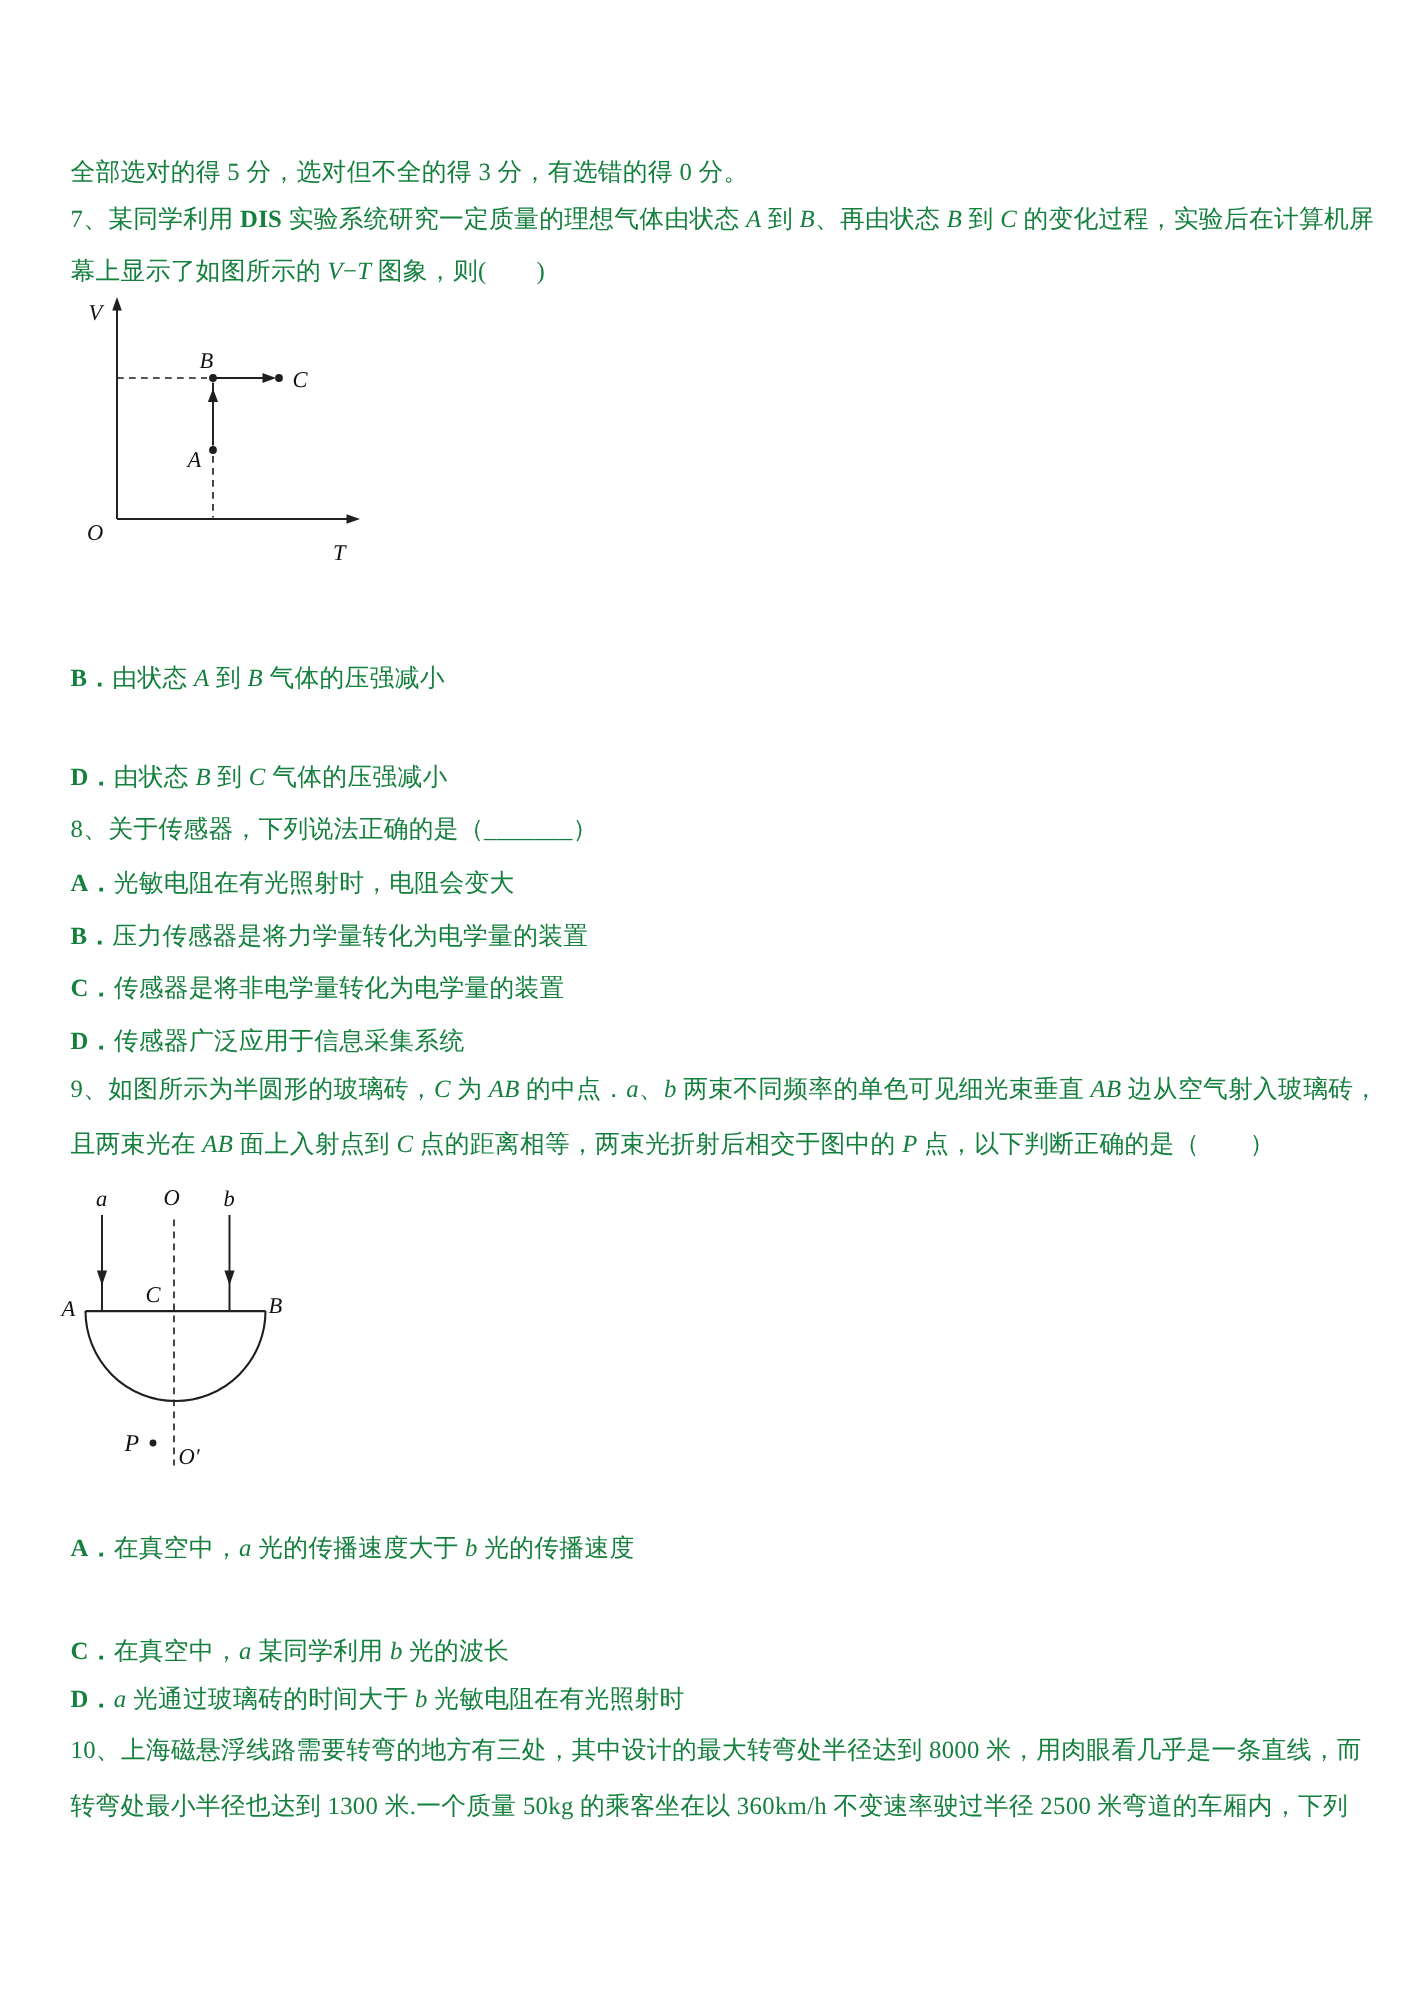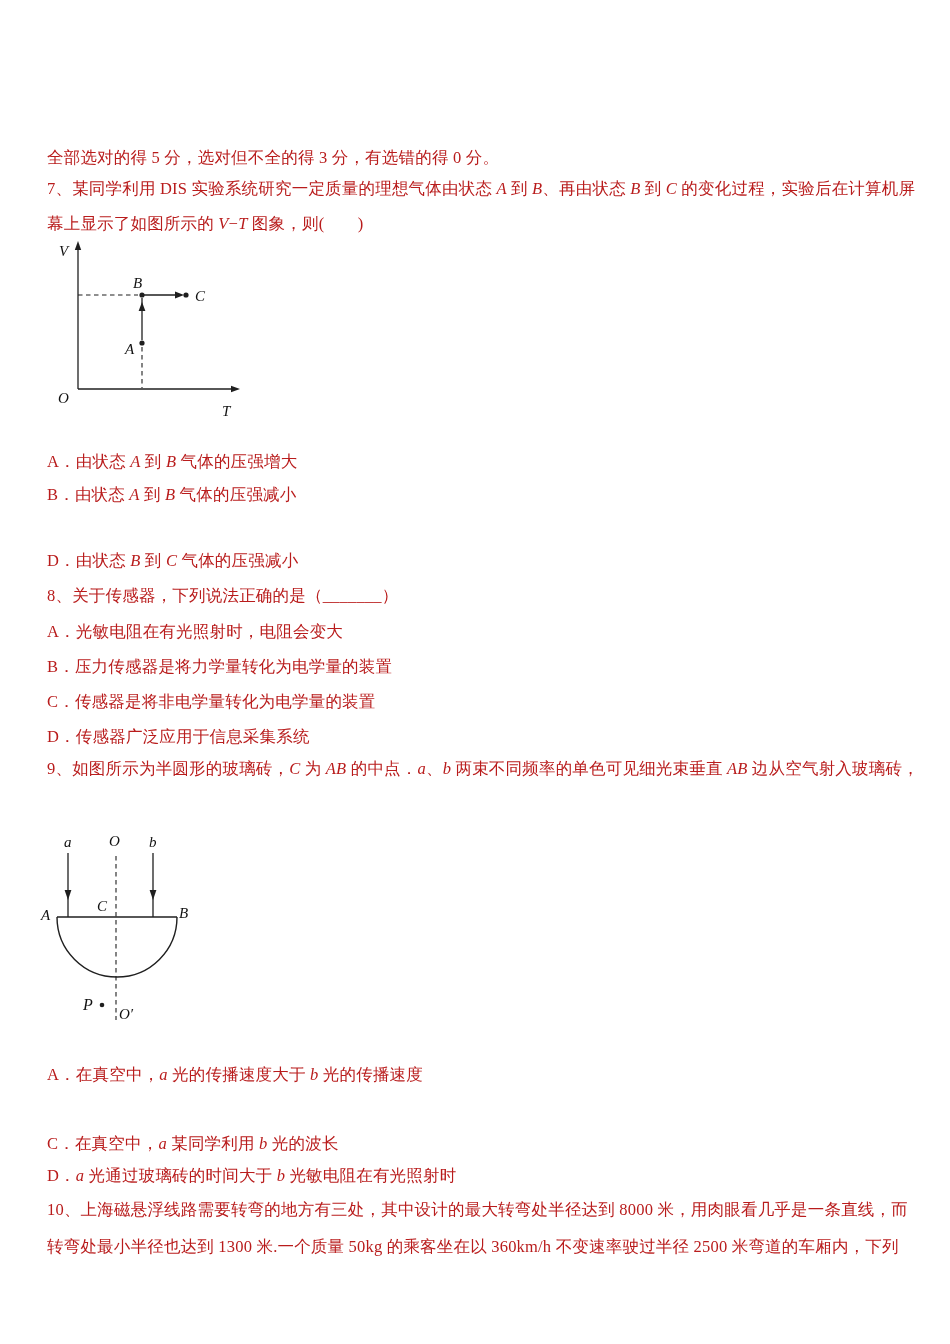--- a/index.html
+++ b/index.html
@@ -1,26 +1,26 @@
 <!DOCTYPE html>
 <html><head>
 <meta charset="utf-8">
 <style>
   html,body{margin:0;padding:0;background:#fff;}
   .page{
     position:relative;width:950px;height:1269px;background:#ffffff;
     font-family:"Liberation Serif","DejaVu Serif",serif;
-    color:#b91c1c;overflow:hidden;margin-top:43px;
+    color:#15803d;overflow:hidden;
   }
   .line{
     position:absolute;left:47px;white-space:nowrap;
     font-size:16.5px;line-height:24px;letter-spacing:0.2px;
   }
   .seg-i{font-style:italic;font-family:"Liberation Serif","DejaVu Serif",serif;}
-  .seg-b{font-weight:normal;text-align:right;}
+  .seg-b{font-weight:bold;text-align:right;}
   .fig{position:absolute;}
   .fig line,.fig path{stroke:#1f1f1f;fill:none;}
   .fig .solid{stroke-width:1.3;}
   .fig .dashed{stroke-width:1.1;stroke-dasharray:4.5 3.5;}
   .fig polygon{fill:#1f1f1f;stroke:none;}
   .fig circle{fill:#1f1f1f;stroke:none;}
   .fig text{
     font-family:"Liberation Serif","DejaVu Serif",serif;
     font-style:italic;font-size:15px;fill:#111;
   }
@@ -56,31 +56,31 @@
     <circle cx="131" cy="56" r="2.6"></circle>
 
     <text x="4" y="17">V</text>
     <text x="167" y="177">T</text>
     <text x="3" y="164">O</text>
     <text x="70" y="115">A</text>
     <text x="78" y="49">B</text>
     <text x="140" y="62">C</text>
   </svg>
 
-  <div class="line" style="top:407px"><span class="seg-b">A．</span><span>由状态 </span><span class="seg-i">A</span><span> 到 </span><span class="seg-i">B</span><span> 气体的压强增大</span></div>
   <div class="line" style="top:440px"><span class="seg-b">B．</span><span>由状态 </span><span class="seg-i">A</span><span> 到 </span><span class="seg-i">B</span><span> 气体的压强减小</span></div>
   <div class="line" style="top:506px"><span class="seg-b">D．</span><span>由状态 </span><span class="seg-i">B</span><span> 到 </span><span class="seg-i">C</span><span> 气体的压强减小</span></div>
 
   <div class="line" style="top:541px"><span>8、关于传感器，下列说法正确的是（_______）</span></div>
   <div class="line" style="top:577px"><span class="seg-b">A．</span><span>光敏电阻在有光照射时，电阻会变大</span></div>
   <div class="line" style="top:612px"><span class="seg-b">B．</span><span>压力传感器是将力学量转化为电学量的装置</span></div>
   <div class="line" style="top:647px"><span class="seg-b">C．</span><span>传感器是将非电学量转化为电学量的装置</span></div>
   <div class="line" style="top:682px"><span class="seg-b">D．</span><span>传感器广泛应用于信息采集系统</span></div>
 
   <div class="line" style="top:714px"><span>9、如图所示为半圆形的玻璃砖，</span><span class="seg-i">C</span><span> 为 </span><span class="seg-i">AB</span><span> 的中点．</span><span class="seg-i">a</span><span>、</span><span class="seg-i">b</span><span> 两束不同频率的单色可见细光束垂直 </span><span class="seg-i">AB</span><span> 边从空气射入玻璃砖，</span></div>
+  <div class="line" style="top:751px"><span>且两束光在 </span><span class="seg-i">AB</span><span> 面上入射点到 </span><span class="seg-i">C</span><span> 点的距离相等，两束光折射后相交于图中的 </span><span class="seg-i">P</span><span> 点，以下判断正确的是（　　）</span></div>
 
   <svg class="fig" style="left:35px;top:786px" width="235" height="205" viewBox="0 0 235 205">
 
     <line class="solid" x1="33" y1="24" x2="33" y2="88"></line>
     <polygon points="33,71 29.6,61 36.4,61"></polygon>
     <line class="solid" x1="118" y1="24" x2="118" y2="88"></line>
     <polygon points="118,71 114.6,61 121.4,61"></polygon>
 
     <line class="dashed" x1="81" y1="27" x2="81" y2="191"></line>
 

